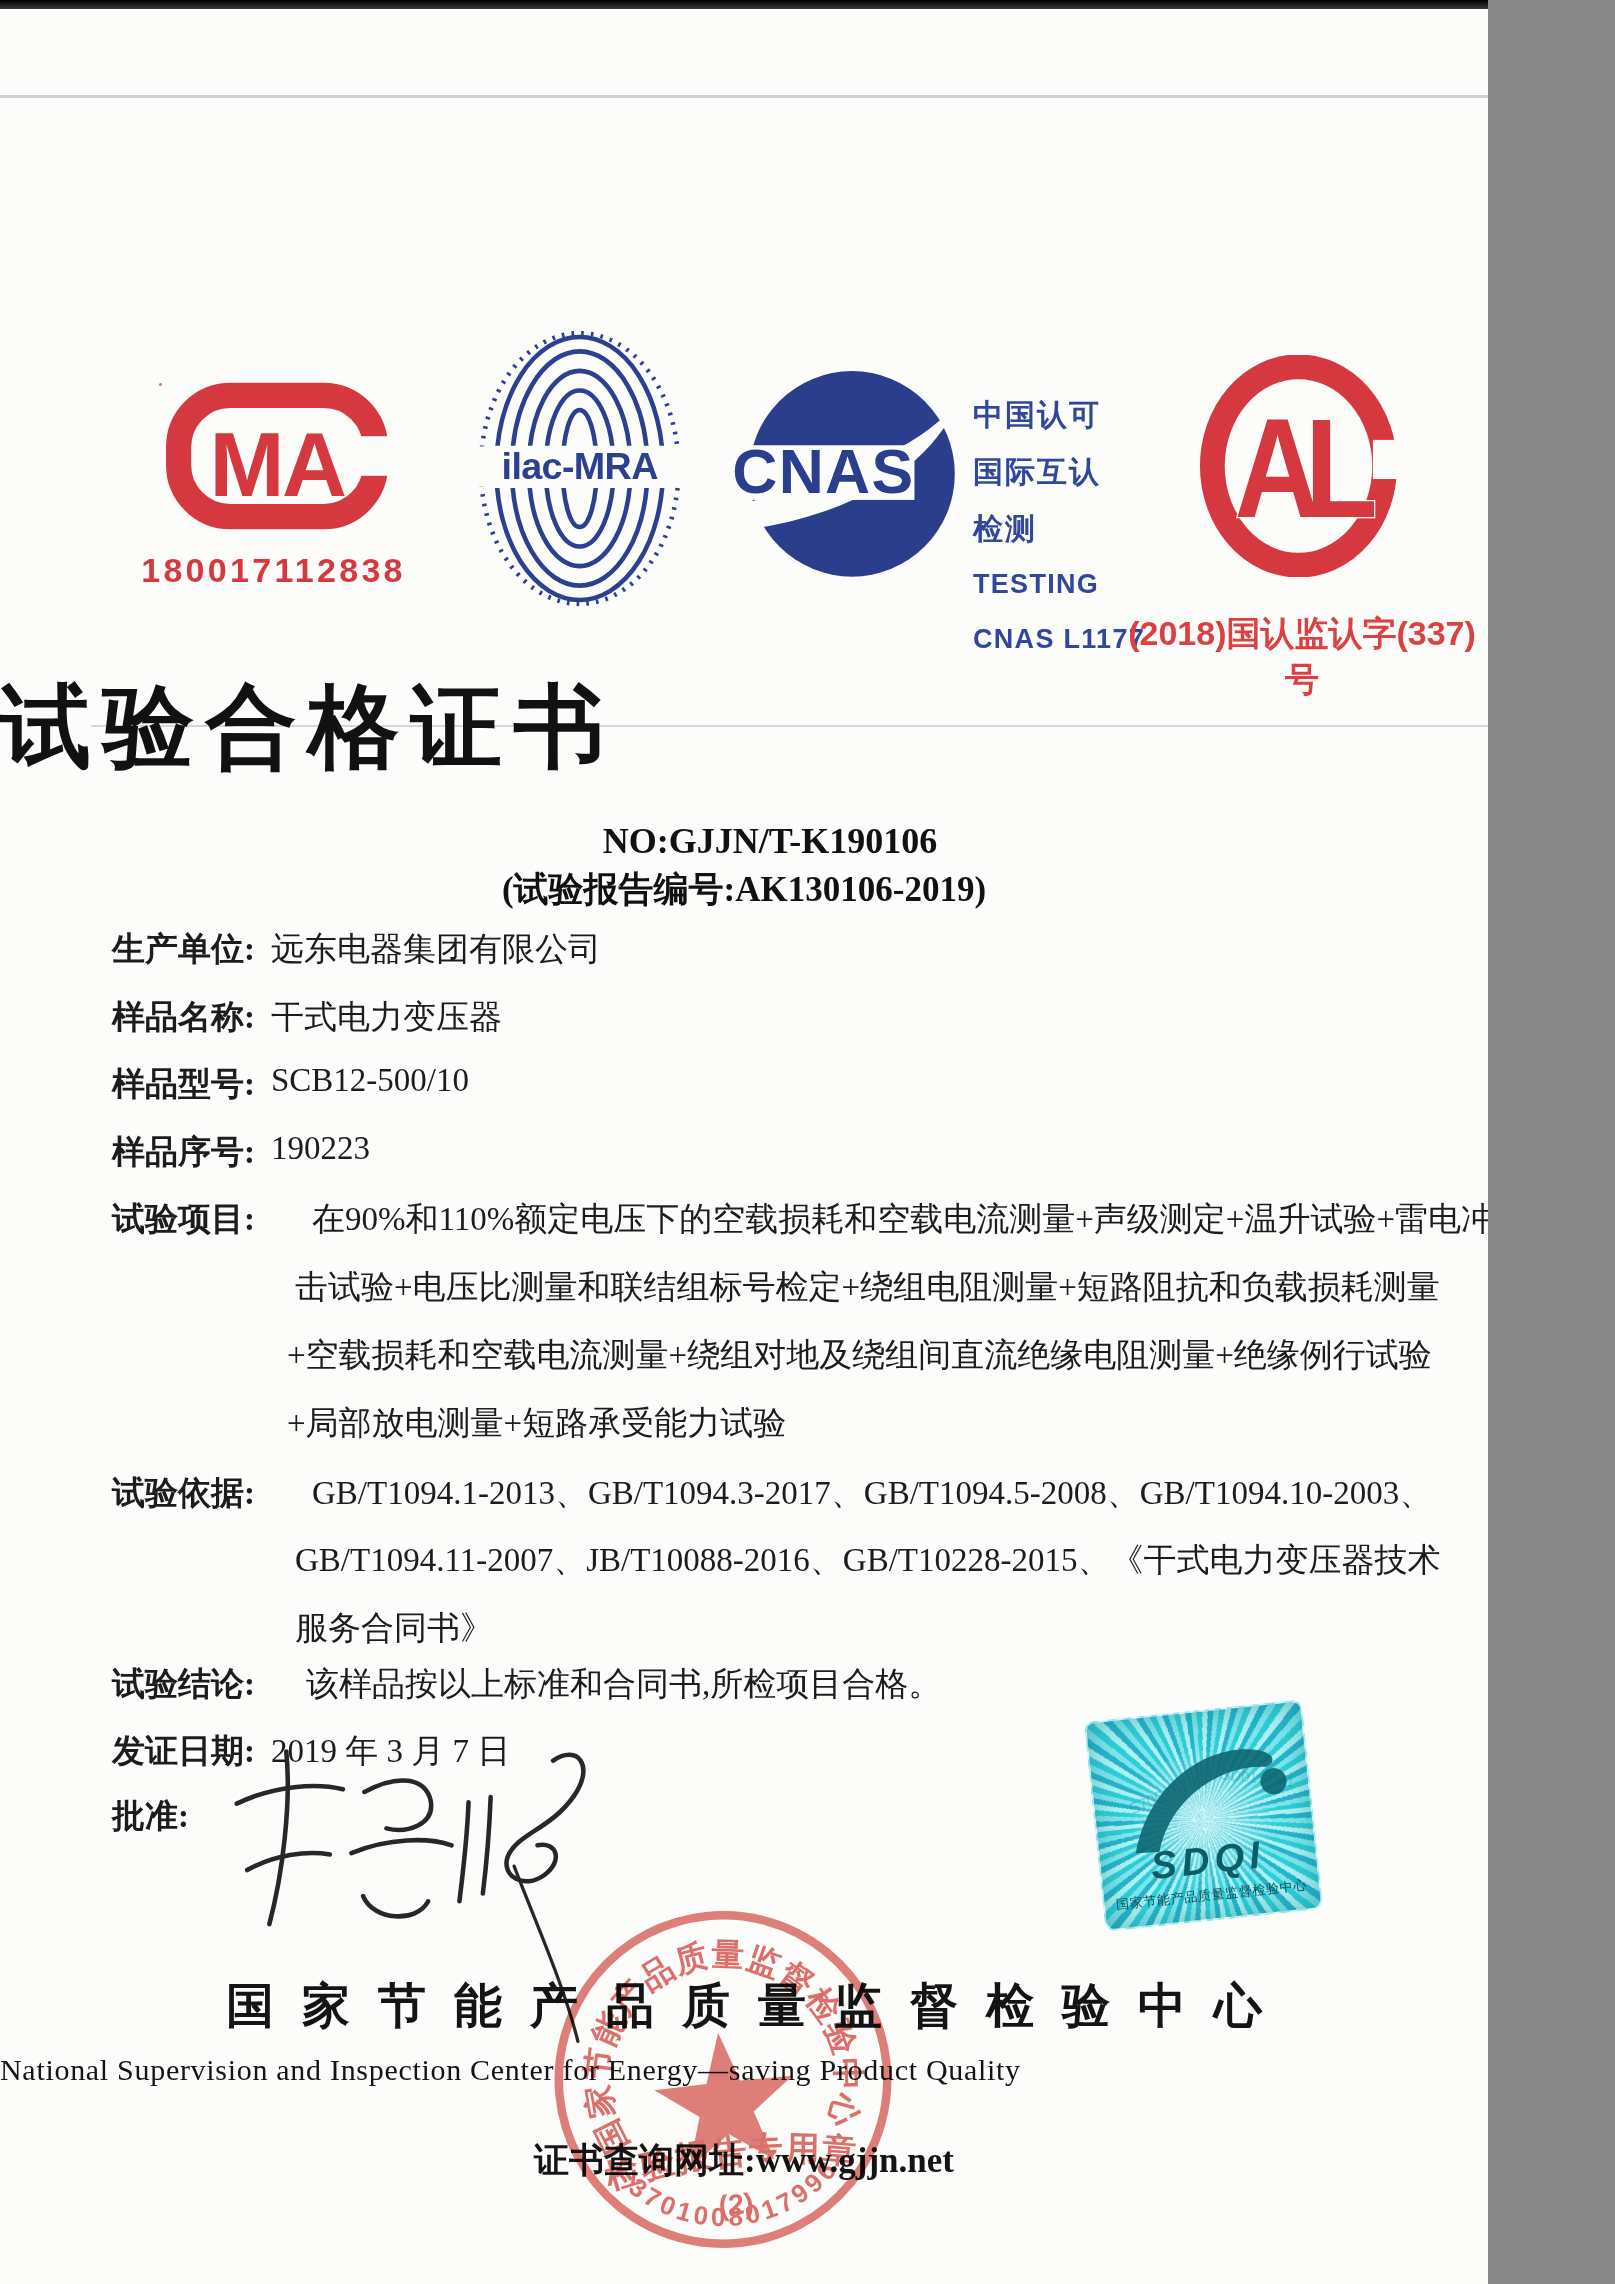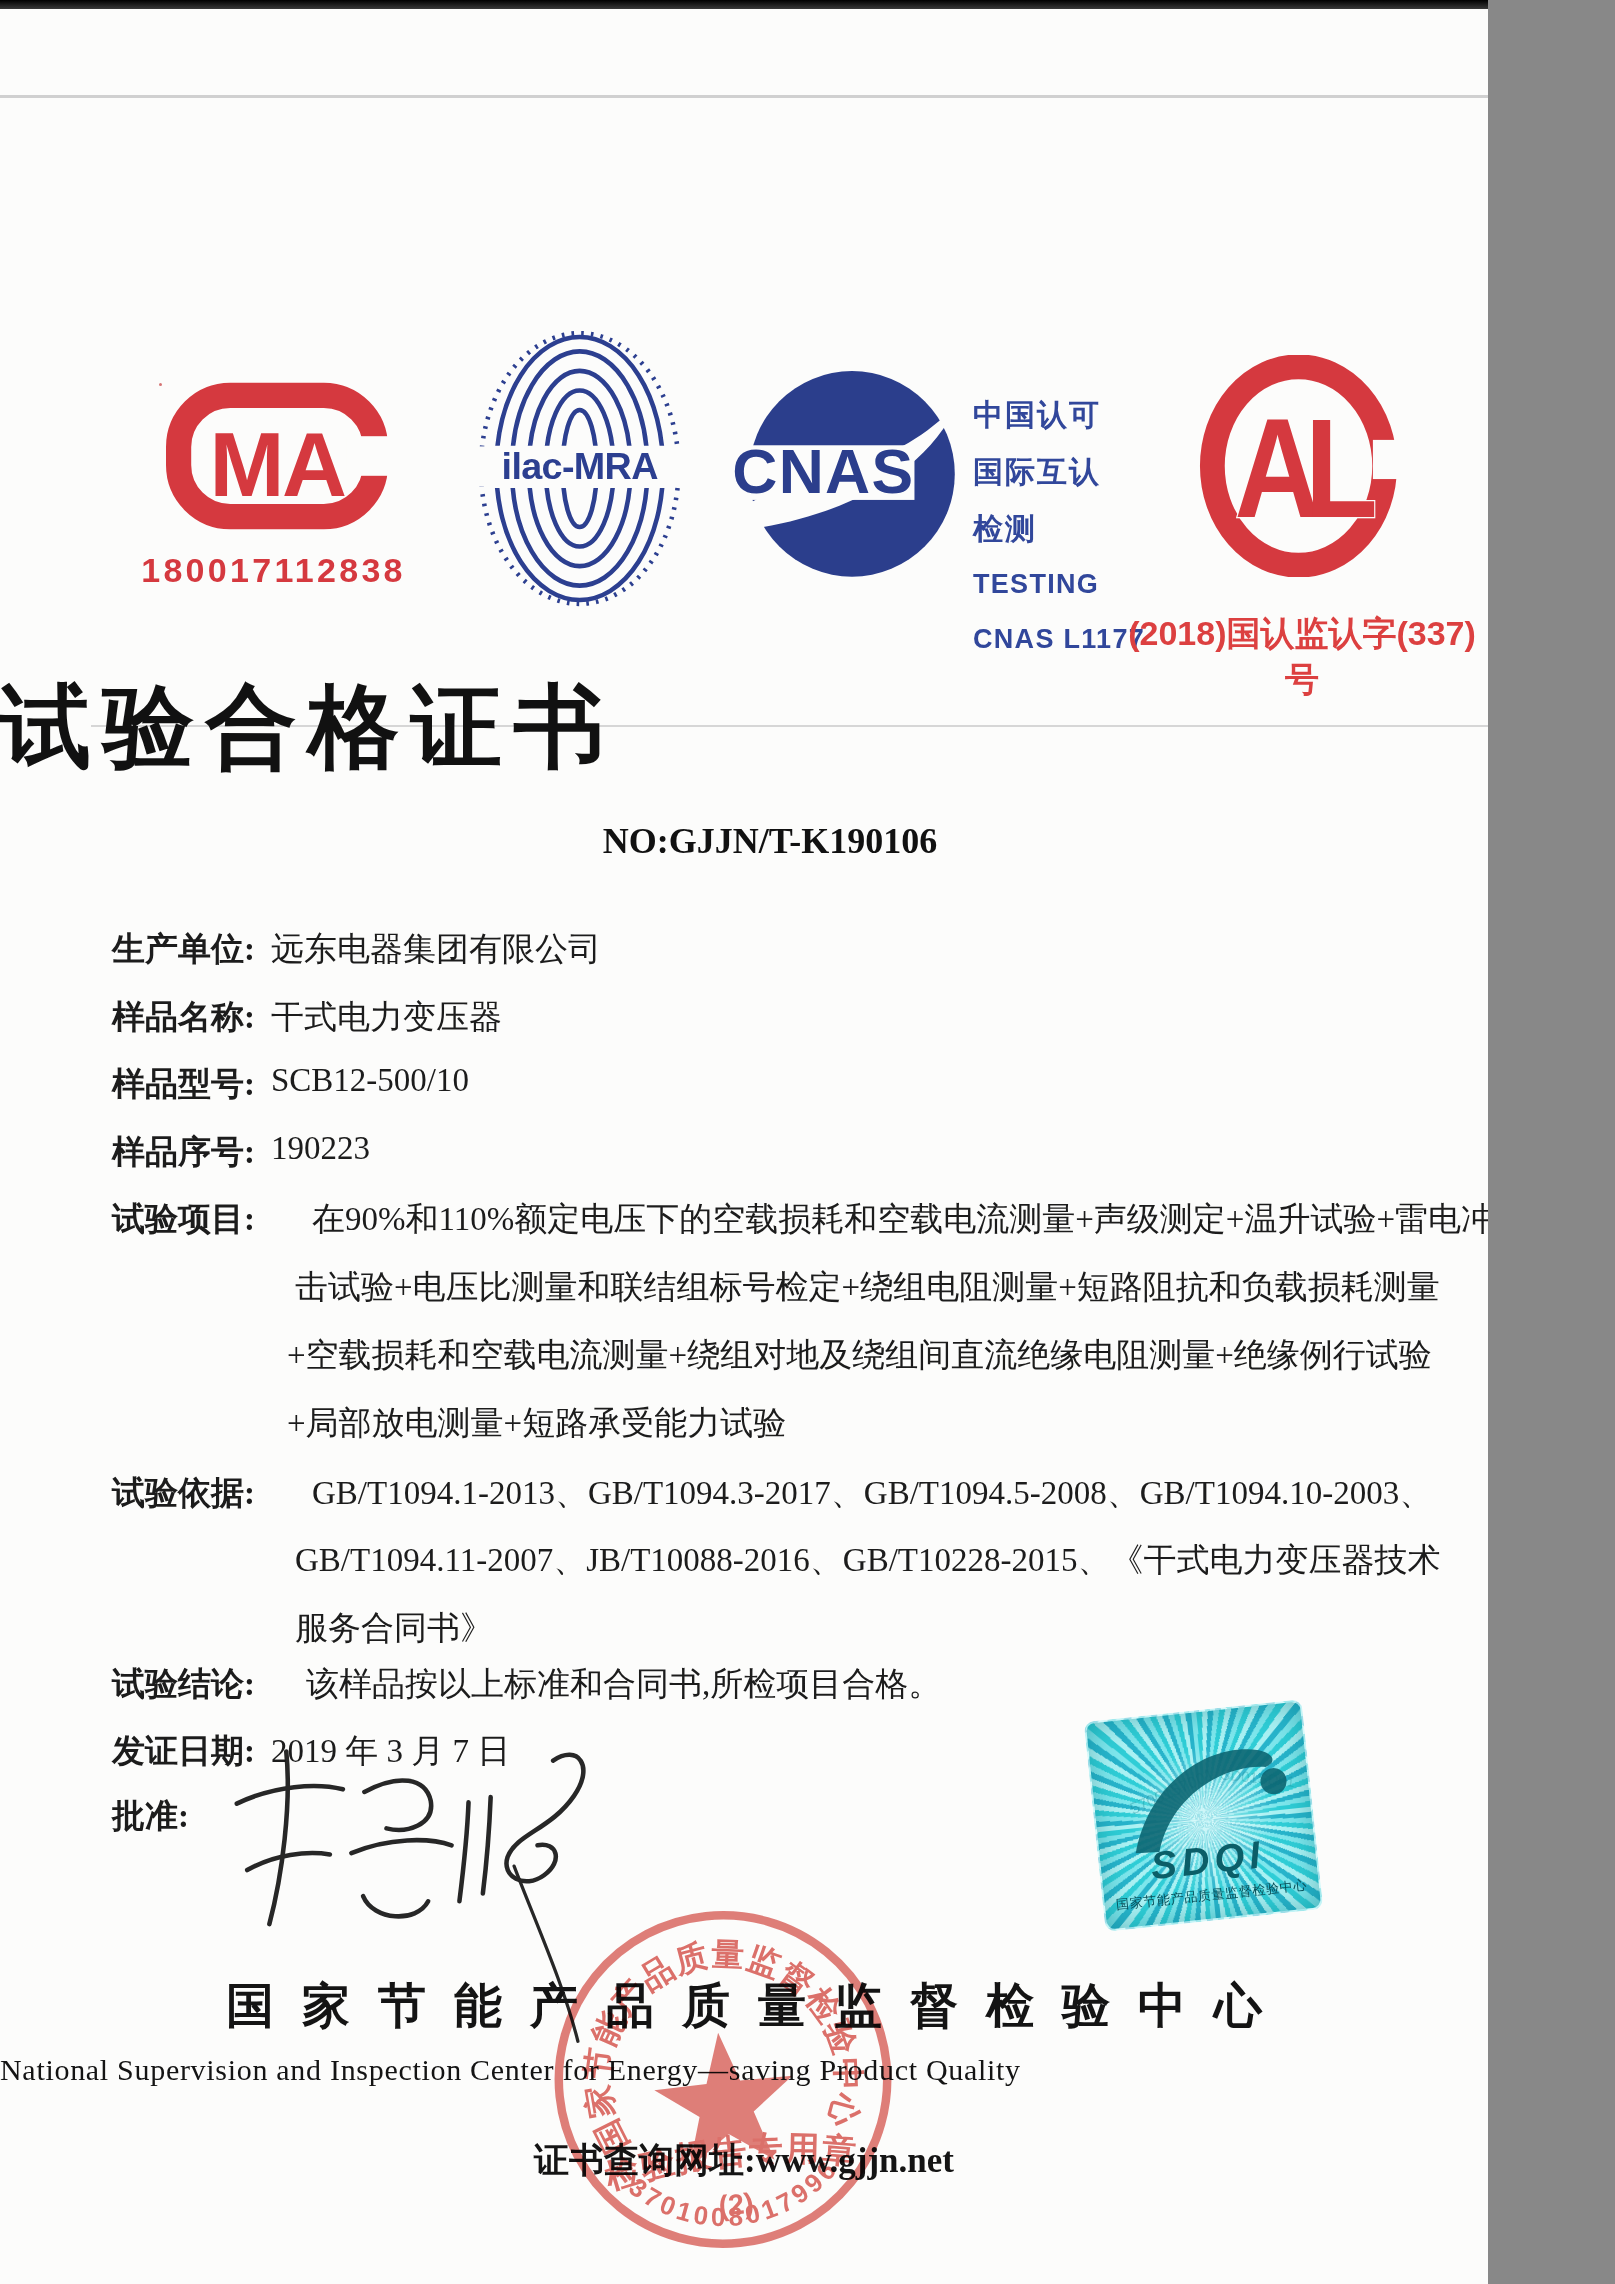--- a/index.html
+++ b/index.html
@@ -137,20 +137,21 @@
 
   <svg class="logo cal-logo" viewBox="0 0 308 340">
     <ellipse cx="154" cy="170" rx="132" ry="152" fill="none" stroke="#d5393f" stroke-width="38"></ellipse>
     <rect x="268" y="130" width="40" height="60" fill="#fcfcfb"></rect>
     <text x="154" y="248" font-size="215" font-weight="900" fill="#d5393f" text-anchor="middle" letter-spacing="-28" textLength="196" lengthAdjust="spacingAndGlyphs" stroke="#fcfcfb" stroke-width="4" paint-order="stroke">AL</text>
   </svg>
   <div class="cal-reg">(2018)国认监认字(337)号</div>
 
   <div class="doc-title">试验合格证书</div>
   <div class="no-line">NO:GJJN/T-K190106</div>
+  <div class="report-line">(试验报告编号:AK130106-2019)</div>
 
   <div class="row" style="top:927px">
     <span class="lbl">生产单位:</span>
     <span class="val">远东电器集团有限公司</span>
   </div>
   <div class="row" style="top:995px">
     <span class="lbl">样品名称:</span>
     <span class="val">干式电力变压器</span>
   </div>
   <div class="row" style="top:1062px">

